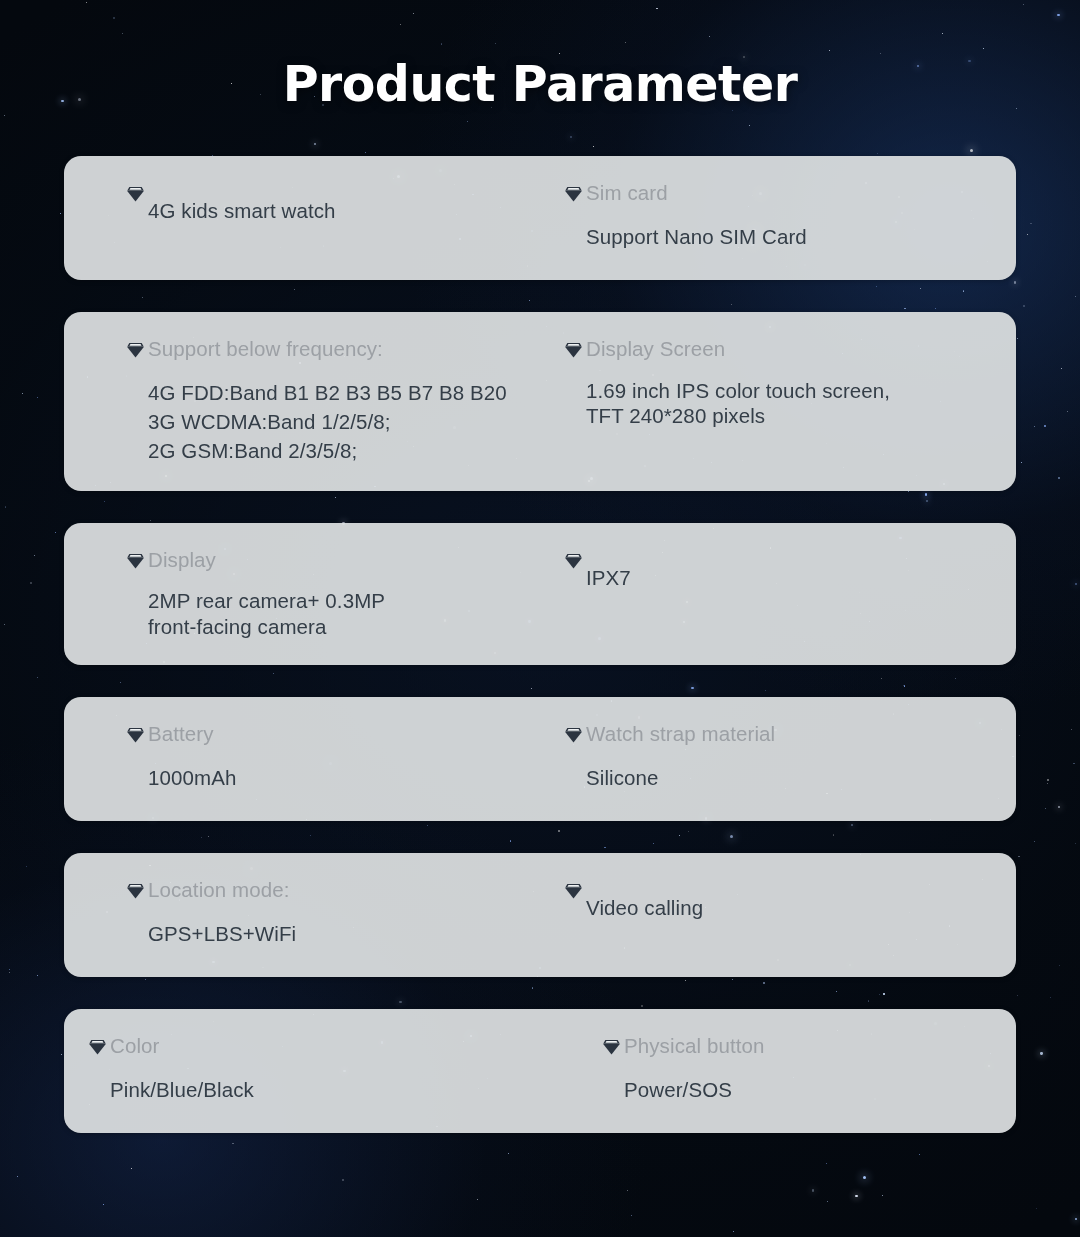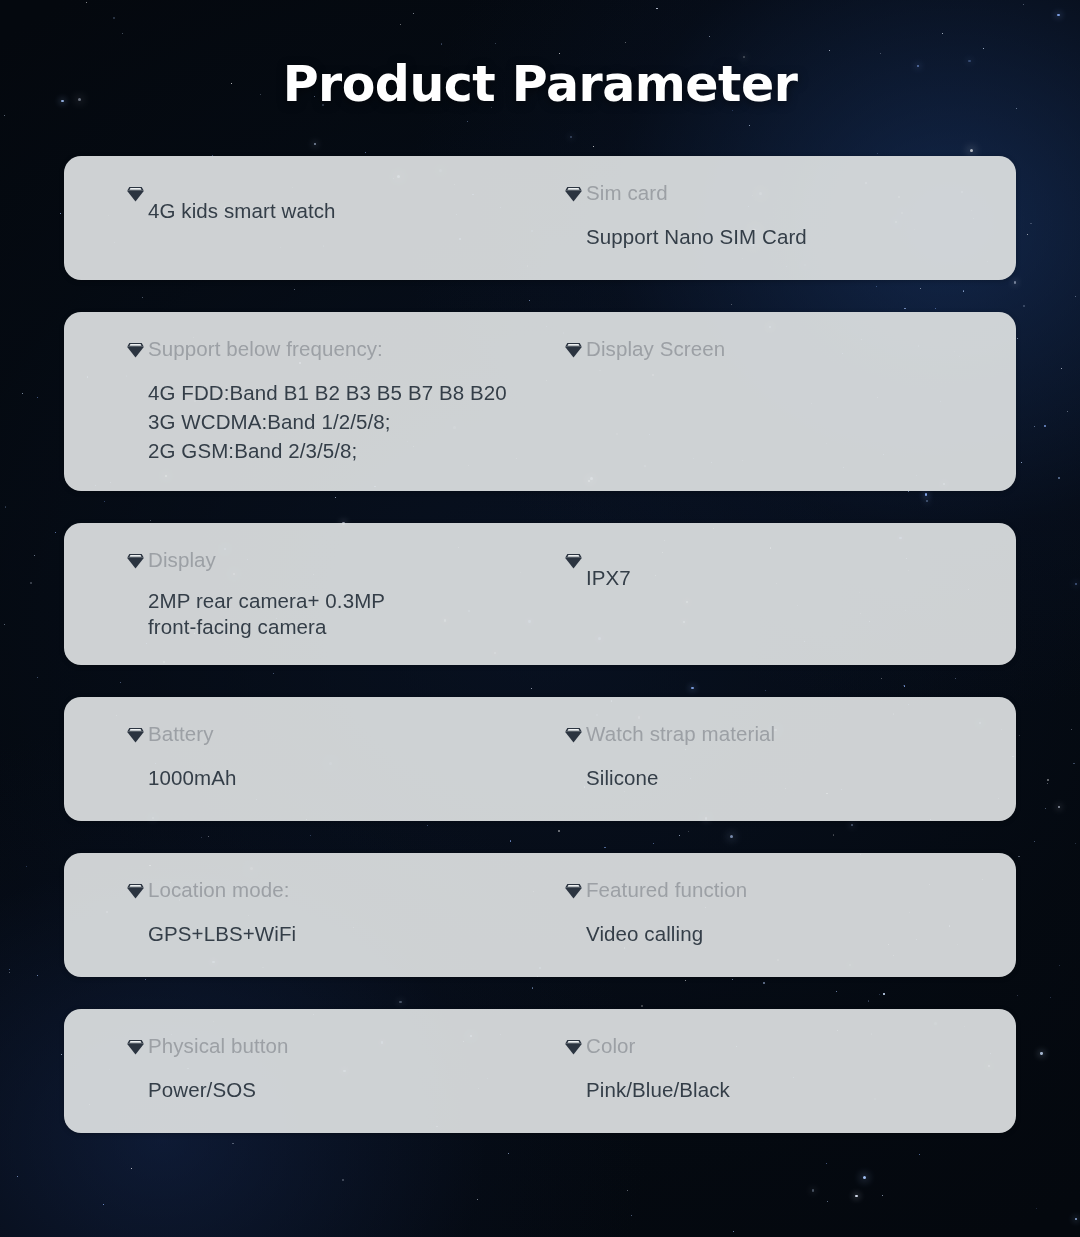--- a/index.html
+++ b/index.html
@@ -524,20 +524,22 @@
 3G WCDMA:Band 1/2/5/8;
 2G GSM:Band 2/3/5/8;</div>
         </div>
         <div class="spec-cell right">
           <span class="gem-icon"><svg viewBox="0 0 20 17" width="19" height="16" aria-hidden="true">
               <path d="M1.2 5.4 L18.8 5.4 L10 16.4 Z" fill="#2b3440"></path>
               <path d="M3.4 1.0 L16.6 1.0 L18.8 5.0 L1.2 5.0 Z" fill="#2b3440"></path>
               <path d="M4.6 2.0 L15.4 2.0 L16.4 4.0 L3.6 4.0 Z" fill="#eef1f2"></path>
             </svg></span>
           <div class="spec-label">Display Screen</div>
+          <div class="spec-value tight">1.69 inch IPS color touch screen,
+TFT 240*280 pixels</div>
         </div>
       </div>
       <div class="spec-card">
         <div class="spec-cell">
           <span class="gem-icon"><svg viewBox="0 0 20 17" width="19" height="16" aria-hidden="true">
               <path d="M1.2 5.4 L18.8 5.4 L10 16.4 Z" fill="#2b3440"></path>
               <path d="M3.4 1.0 L16.6 1.0 L18.8 5.0 L1.2 5.0 Z" fill="#2b3440"></path>
               <path d="M4.6 2.0 L15.4 2.0 L16.4 4.0 L3.6 4.0 Z" fill="#eef1f2"></path>
             </svg></span>
           <div class="spec-label">Display</div>
@@ -582,40 +584,39 @@
             </svg></span>
           <div class="spec-label">Location mode:</div>
           <div class="spec-value">GPS+LBS+WiFi</div>
         </div>
         <div class="spec-cell right">
           <span class="gem-icon"><svg viewBox="0 0 20 17" width="19" height="16" aria-hidden="true">
               <path d="M1.2 5.4 L18.8 5.4 L10 16.4 Z" fill="#2b3440"></path>
               <path d="M3.4 1.0 L16.6 1.0 L18.8 5.0 L1.2 5.0 Z" fill="#2b3440"></path>
               <path d="M4.6 2.0 L15.4 2.0 L16.4 4.0 L3.6 4.0 Z" fill="#eef1f2"></path>
             </svg></span>
-          <div class="spec-label">Featured function</div>
           <div class="spec-value">Video calling</div>
         </div>
       </div>
       <div class="spec-card">
+        <div class="spec-cell right">
+          <span class="gem-icon"><svg viewBox="0 0 20 17" width="19" height="16" aria-hidden="true">
+              <path d="M1.2 5.4 L18.8 5.4 L10 16.4 Z" fill="#2b3440"></path>
+              <path d="M3.4 1.0 L16.6 1.0 L18.8 5.0 L1.2 5.0 Z" fill="#2b3440"></path>
+              <path d="M4.6 2.0 L15.4 2.0 L16.4 4.0 L3.6 4.0 Z" fill="#eef1f2"></path>
+            </svg></span>
+          <div class="spec-label">Color</div>
+          <div class="spec-value">Pink/Blue/Black</div>
+        </div>
         <div class="spec-cell">
           <span class="gem-icon"><svg viewBox="0 0 20 17" width="19" height="16" aria-hidden="true">
               <path d="M1.2 5.4 L18.8 5.4 L10 16.4 Z" fill="#2b3440"></path>
               <path d="M3.4 1.0 L16.6 1.0 L18.8 5.0 L1.2 5.0 Z" fill="#2b3440"></path>
               <path d="M4.6 2.0 L15.4 2.0 L16.4 4.0 L3.6 4.0 Z" fill="#eef1f2"></path>
             </svg></span>
           <div class="spec-label">Physical button</div>
           <div class="spec-value">Power/SOS</div>
         </div>
-        <div class="spec-cell right">
-          <span class="gem-icon"><svg viewBox="0 0 20 17" width="19" height="16" aria-hidden="true">
-              <path d="M1.2 5.4 L18.8 5.4 L10 16.4 Z" fill="#2b3440"></path>
-              <path d="M3.4 1.0 L16.6 1.0 L18.8 5.0 L1.2 5.0 Z" fill="#2b3440"></path>
-              <path d="M4.6 2.0 L15.4 2.0 L16.4 4.0 L3.6 4.0 Z" fill="#eef1f2"></path>
-            </svg></span>
-          <div class="spec-label">Color</div>
-          <div class="spec-value">Pink/Blue/Black</div>
-        </div>
       </div>
     </div>
 
 
 </div>
 
 </body></html>

